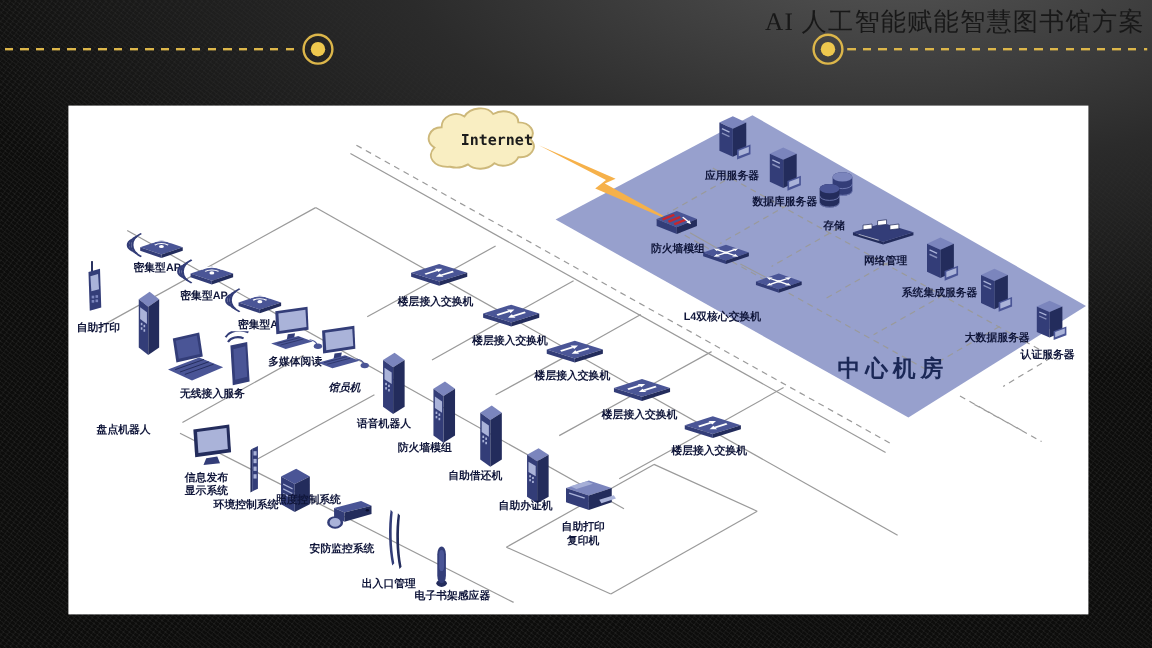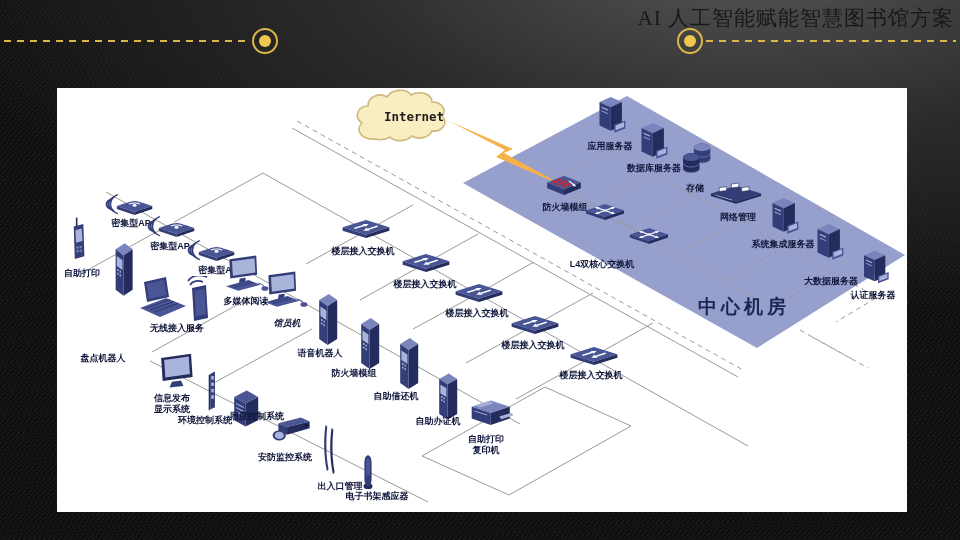--- a/index.html
+++ b/index.html
@@ -333,21 +333,21 @@
           <circle cx="44" cy="24" r="1.6" fill="#0c1030"></circle>
         </svg>
       </div>
       <div class="nlabel" style="left: 285px; top: 452px;">安防监控系统</div>
       <div class="node" style="left: 316px; top: 420px; width: 26px; height: 58px;">
         <svg viewBox="0 0 60 60" preserveAspectRatio="none">
           <path d="M22,5 C17,20 18,38 25,53 L29,51 C23,37 23,20 26,7 Z" fill="#333d78"></path>
           <path d="M36,8 C31,23 32,41 39,56 L43,54 C37,40 37,23 40,10 Z" fill="#232c5c"></path>
         </svg>
       </div>
-      <div class="nlabel" style="left: 324px; top: 481px; margin-left: 16px;">出入口管理</div>
+      <div class="nlabel" style="left: 324px; top: 481px;">出入口管理</div>
       <div class="node" style="left: 356px; top: 448px; width: 24px; height: 44px;">
         <svg viewBox="0 0 60 60" preserveAspectRatio="none">
           <ellipse cx="30" cy="52" rx="11" ry="4" fill="#232c5c"></ellipse>
           <rect x="21" y="10" width="18" height="42" rx="9" fill="#333d78"></rect>
           <rect x="25" y="14" width="10" height="24" rx="5" fill="#4a5596"></rect>
         </svg>
       </div>
       <div class="nlabel" style="left: 377px; top: 491px;">电子书架感应器</div>
       <div class="node" style="left: 339px; top: 212px; width: 54px; height: 34px;">
         <svg viewBox="0 0 60 60" preserveAspectRatio="none">

